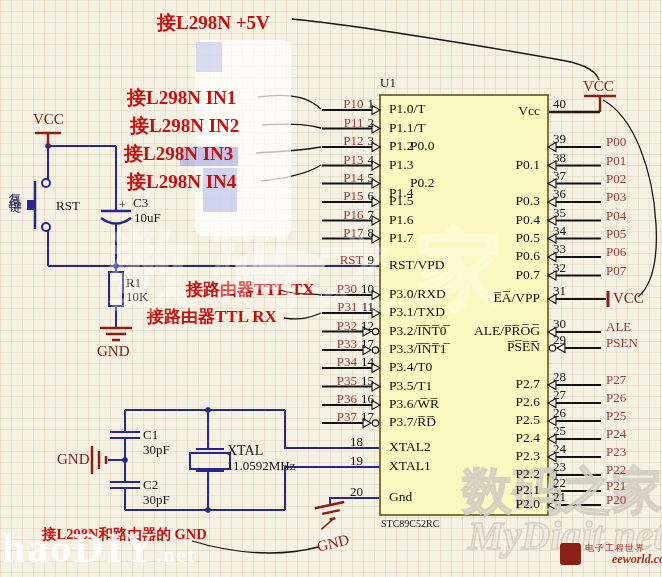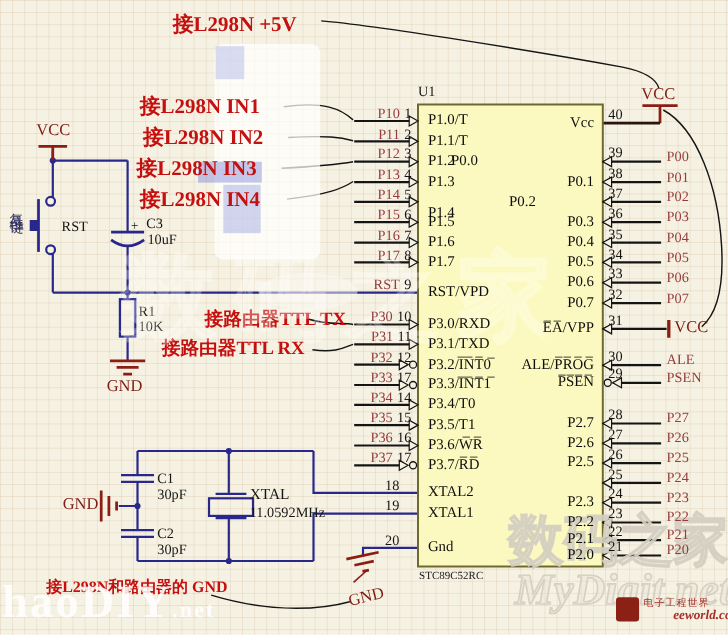--- a/index.html
+++ b/index.html
@@ -259,21 +259,21 @@
     <div class="lbl numlbl" style="left: 553px; top: 97px;">40</div>
     <div class="lbl icname" style="left: 410px; top: 104px; width: 130px; text-align: right;">Vcc</div>
     <div class="lbl numlbl" style="left: 553px; top: 132px;">39</div>
     <div class="lbl netlbl" style="left: 606px; top: 135px;">P00</div>
     <div class="lbl icname" style="left: 410px; top: 139px; width: 130px; ">P0.0</div>
     <div class="lbl numlbl" style="left: 553px; top: 150.5px;">38</div>
     <div class="lbl netlbl" style="left: 606px; top: 153.5px;">P01</div>
     <div class="lbl icname" style="left: 410px; top: 157.5px; width: 130px; text-align: right;">P0.1</div>
     <div class="lbl numlbl" style="left: 553px; top: 168.5px;">37</div>
     <div class="lbl netlbl" style="left: 606px; top: 171.5px;">P02</div>
-    <div class="lbl icname" style="left: 410px; top: 175.5px; width: 130px; text-align: center;">P0.2</div>
+    <div class="lbl icname" style="left: 410px; top: 175.5px; width: 130px; text-align: left;">P0.2</div>
     <div class="lbl numlbl" style="left: 553px; top: 187px;">36</div>
     <div class="lbl netlbl" style="left: 606px; top: 190px;">P03</div>
     <div class="lbl icname" style="left: 410px; top: 194px; width: 130px; text-align: right;">P0.3</div>
     <div class="lbl numlbl" style="left: 553px; top: 205.5px;">35</div>
     <div class="lbl netlbl" style="left: 606px; top: 208.5px;">P04</div>
     <div class="lbl icname" style="left: 410px; top: 212.5px; width: 130px; text-align: right;">P0.4</div>
     <div class="lbl numlbl" style="left: 553px; top: 223.5px;">34</div>
     <div class="lbl netlbl" style="left: 606px; top: 226.5px;">P05</div>
     <div class="lbl icname" style="left: 410px; top: 230.5px; width: 130px; text-align: right;">P0.5</div>
     <div class="lbl numlbl" style="left: 553px; top: 242px;">33</div>
@@ -294,20 +294,21 @@
     <div class="lbl netlbl" style="left: 606px; top: 373px;">P27</div>
     <div class="lbl icname" style="left: 410px; top: 377px; width: 130px; text-align: right;">P2.7</div>
     <div class="lbl numlbl" style="left: 553px; top: 388px;">27</div>
     <div class="lbl netlbl" style="left: 606px; top: 391px;">P26</div>
     <div class="lbl icname" style="left: 410px; top: 395px; width: 130px; text-align: right;">P2.6</div>
     <div class="lbl numlbl" style="left: 553px; top: 406px;">26</div>
     <div class="lbl netlbl" style="left: 606px; top: 409px;">P25</div>
     <div class="lbl icname" style="left: 410px; top: 413px; width: 130px; text-align: right;">P2.5</div>
     <div class="lbl numlbl" style="left: 553px; top: 424px;">25</div>
     <div class="lbl netlbl" style="left: 606px; top: 427px;">P24</div>
+    <div class="lbl icname" style="left: 410px; top: 431px; width: 130px; text-align: right;">P2.4</div>
     <div class="lbl numlbl" style="left: 553px; top: 442px;">24</div>
     <div class="lbl netlbl" style="left: 606px; top: 445px;">P23</div>
     <div class="lbl icname" style="left: 410px; top: 449px; width: 130px; text-align: right;">P2.3</div>
     <div class="lbl numlbl" style="left: 553px; top: 460px;">23</div>
     <div class="lbl netlbl" style="left: 606px; top: 463px;">P22</div>
     <div class="lbl icname" style="left: 410px; top: 467px; width: 130px; text-align: right;">P2.2</div>
     <div class="lbl numlbl" style="left: 553px; top: 476px;">22</div>
     <div class="lbl netlbl" style="left: 606px; top: 479px;">P21</div>
     <div class="lbl icname" style="left: 410px; top: 483px; width: 130px; text-align: right;">P2.1</div>
     <div class="lbl numlbl" style="left: 553px; top: 490px;">21</div>

